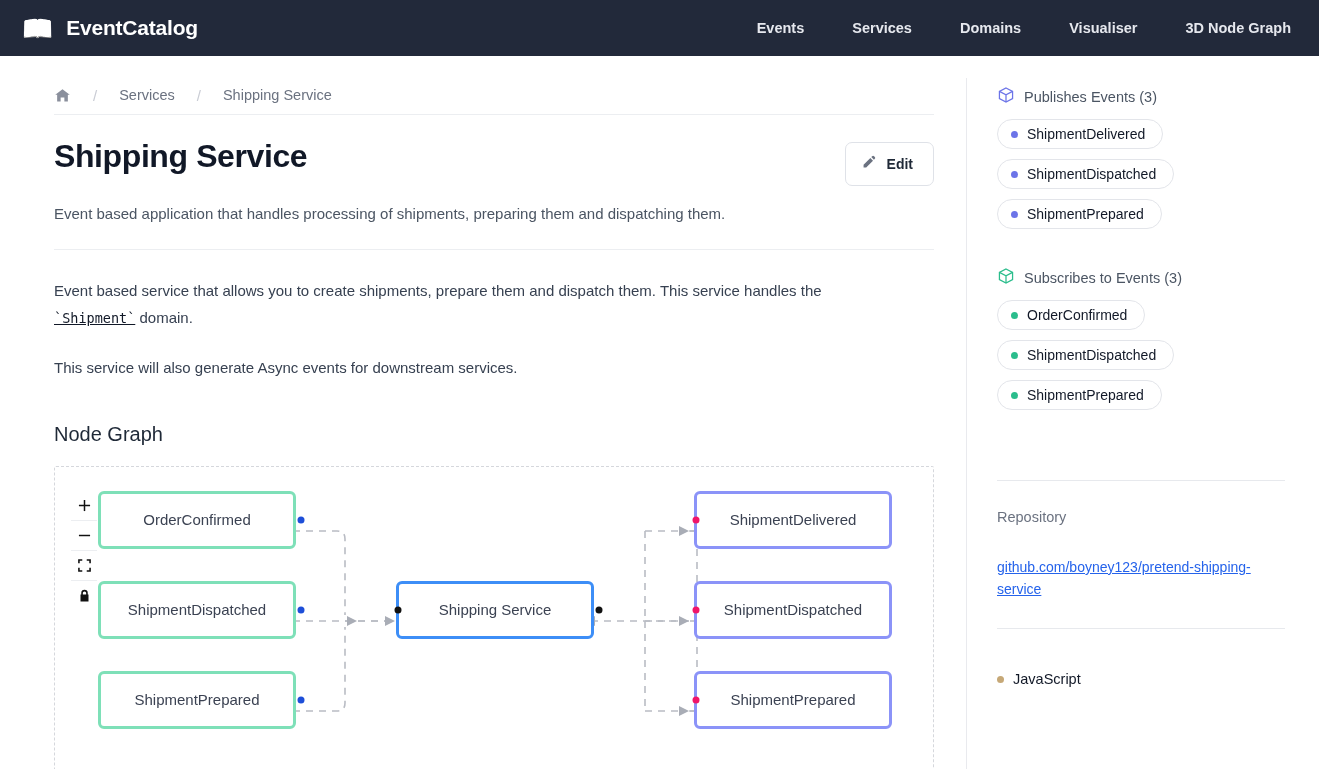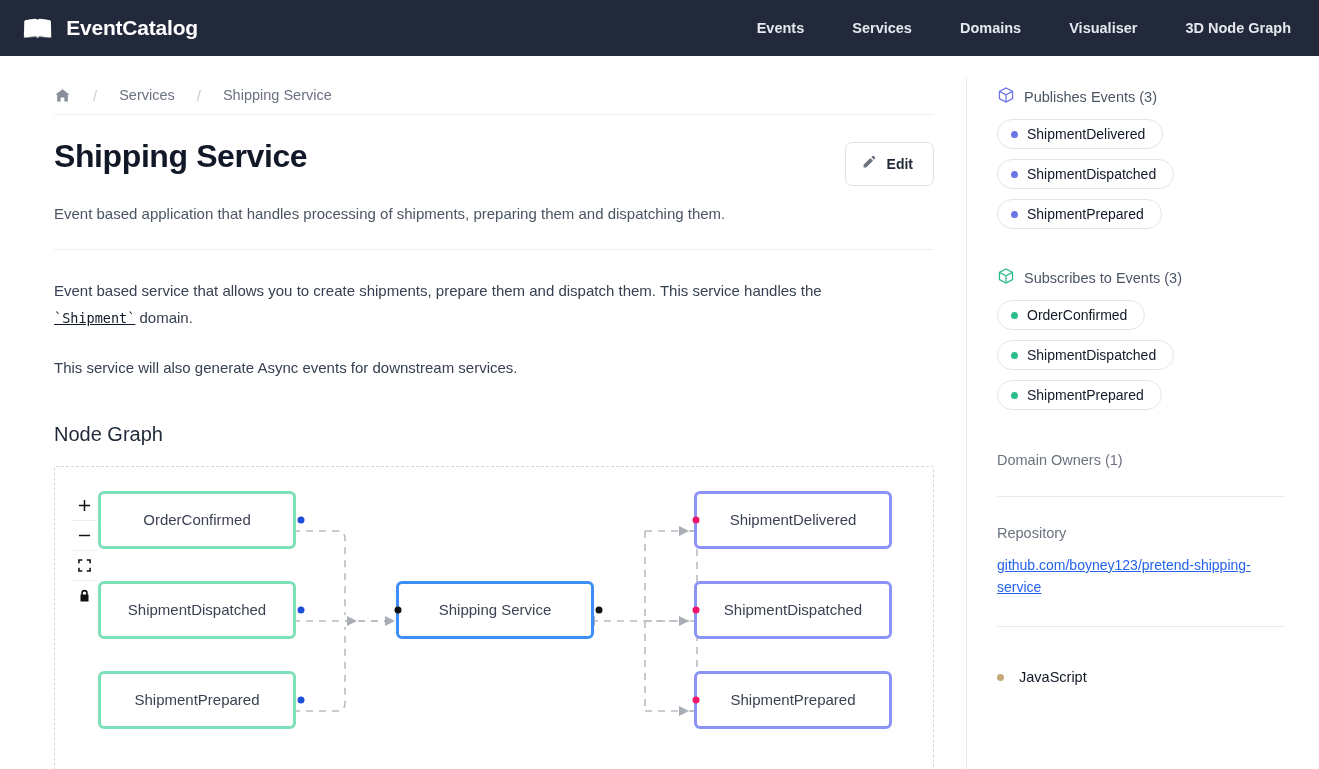--- a/index.html
+++ b/index.html
@@ -172,25 +172,25 @@
   .owner-row { display: flex; align-items: center; gap: 13px; margin-top: 15px; }
   .avatar {
     width: 25px; height: 25px; border-radius: 50%;
     background: radial-gradient(circle at 50% 32%, #c9cbcd 0 26%, #8b8e92 27% 55%, #5f6368 56% 100%);
     box-shadow: inset 0 -5px 6px rgba(0,0,0,.25);
     overflow: hidden; position: relative; flex: none;
   }
   .owner-name { font-size: 15px; color: #111827; }
   .side-hr { border-top: 1px solid #e7e9ed; margin: 28px 0 0 0; }
   .repo-link {
-    display: inline-block; margin-top: 14px;
+    display: inline-block; margin-top: 32px;
     color: #2563eb; font-size: 14px; text-decoration: underline;
     line-height: 1.55; max-width: 262px;
   }
-  .lang-row { display: flex; align-items: center; gap: 15px; margin-top: 14px; }
+  .lang-row { display: flex; align-items: center; gap: 9px; margin-top: 14px; }
   .lang-name { font-size: 14.5px; color: #111827; }
 </style>
 </head>
 <body>
 
 <div class="topbar">
   <div class="brand">
     <span class="brand-icon">📖</span>
     <span class="brand-name">EventCatalog</span>
   </div>
@@ -386,21 +386,20 @@
           <span>ShipmentDispatched</span>
         </span>
       <span class="pill">
           <i class="dot" style="background:#2bbd8c"></i>
           <span>ShipmentPrepared</span>
         </span>
     </div>
 
     <div style="height:42px"></div>
 
-    <div class="side-label">Domain Owners (1)</div>
 
     <div class="side-hr"></div>
 
     <div style="height:28px"></div>
     <div class="side-label">Repository</div>
     <a class="repo-link" href="#">github.com/boyney123/pretend-shipping-service</a>
 
     <div class="side-hr"></div>
 
     <div style="height:28px"></div>

